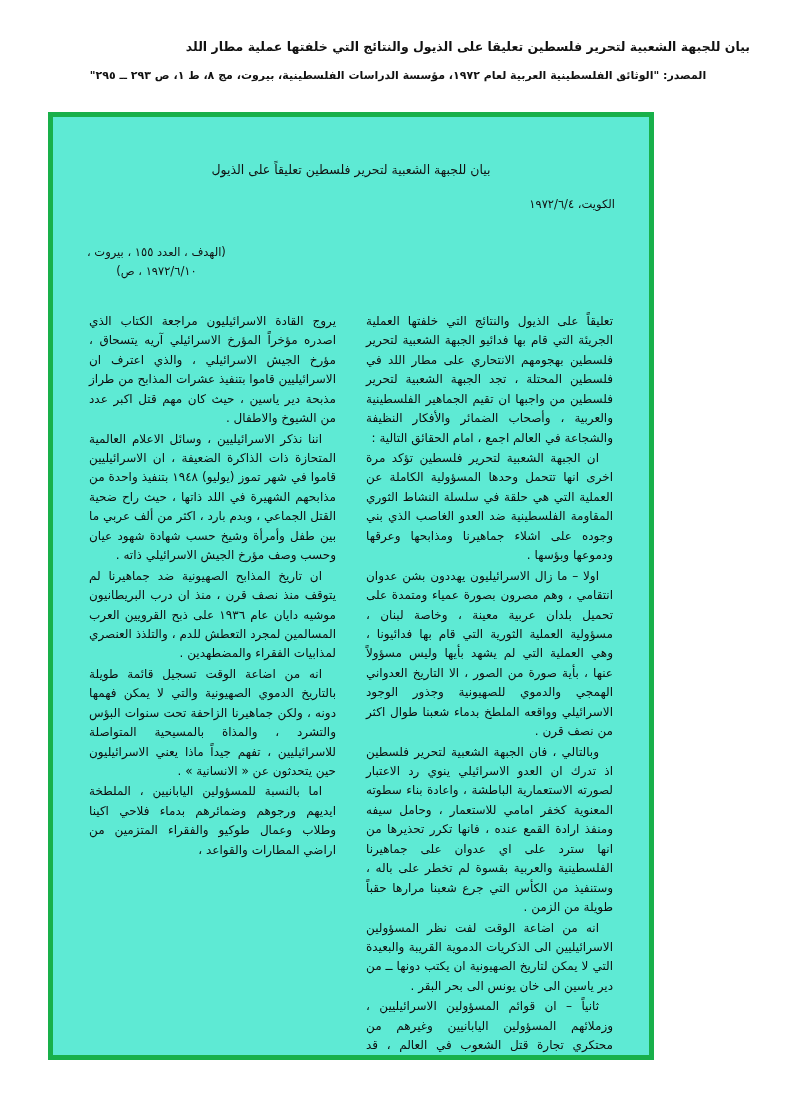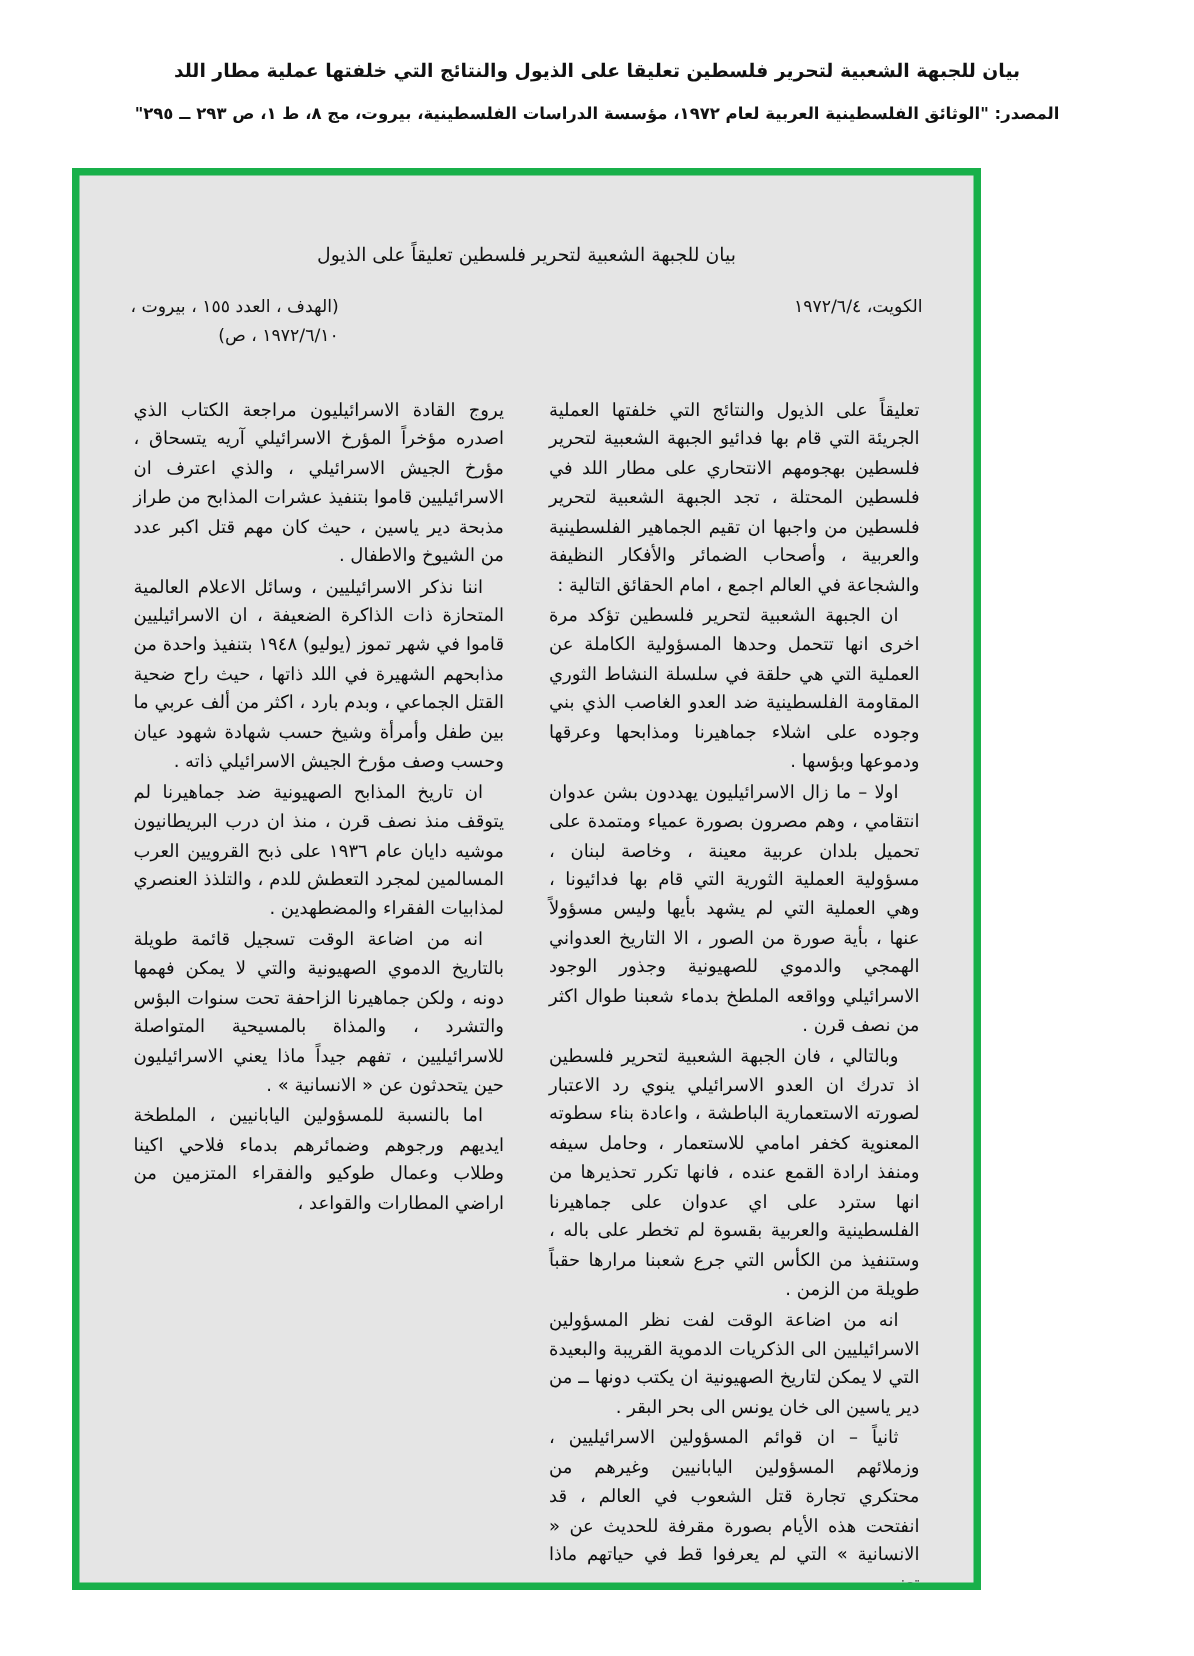--- a/index.html
+++ b/index.html
@@ -19,38 +19,39 @@
   .doc-header {
     padding: 38px 46px 0 46px;
     text-align: center;
   }
   .doc-header-title {
     font-size: 12.5px;
     font-weight: bold;
     line-height: 1.5;
     color: #111;
     letter-spacing: 0;
+    text-align: right;
   }
   .doc-header-source {
     margin-top: 11px;
     font-size: 11px;
     font-weight: bold;
     color: #111;
     line-height: 1.5;
   }
 
   
   .frame {
     position: absolute;
     left: 48px;
     top: 112px;
     width: 606px;
     height: 948px;
     border: 5px solid #18b04a;
-    background: #e5e5e5;
+    background: #5eead4;
   }
   .frame-inner {
     position: absolute;
     inset: 0;
     padding: 26px 26px 18px 26px;
     overflow: hidden;
   }
 
   
   .inner-title {
@@ -67,21 +68,21 @@
   .dateline {
     display: flex;
     justify-content: space-between;
     align-items: flex-start;
     font-size: 11.5px;
     line-height: 1.7;
     margin: 10px 8px 0 8px;
     color: #111;
   }
   .dateline .right { text-align: center; }
-  .dateline .left { text-align: right; }
+  .dateline .left { text-align: center; margin-top: 48px; }
   .dateline .left div { white-space: nowrap; }
 
   
   .columns {
     display: flex;
     flex-direction: row;
     gap: 30px;
     margin-top: 30px;
     padding: 0 10px;
   }

